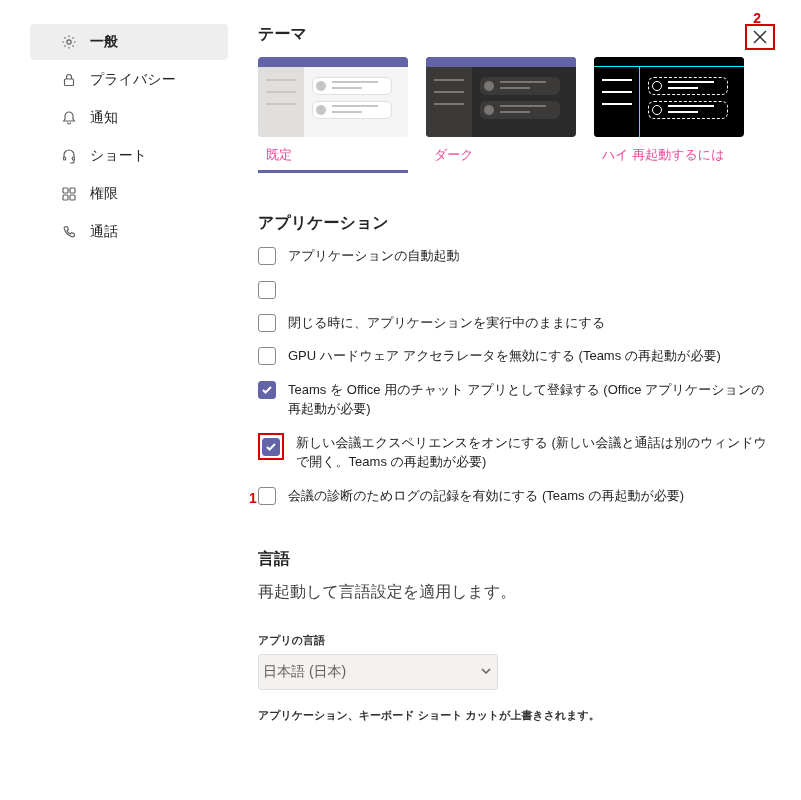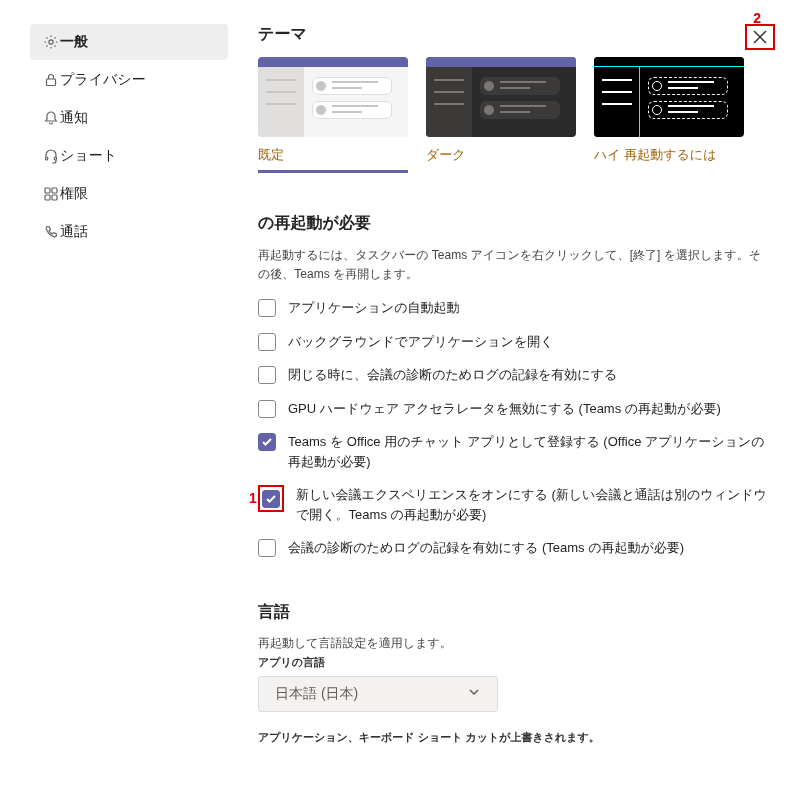--- a/index.html
+++ b/index.html
@@ -39,22 +39,22 @@
   .sidebar {
     width: 198px;
     flex: 0 0 198px;
     display: flex;
     flex-direction: column;
     gap: 2px;
   }
   .side-item {
     display: flex;
     align-items: center;
-    gap: 0;
-    padding: 9px 12px;
+    gap: 12px;
+    padding: 9px 30px;
     border-radius: 4px;
     font-size: 14px;
     color: #242424;
     cursor: pointer;
   }
   .side-item .icon { width: 18px; height: 18px; display:flex; align-items:center; justify-content:center; color:#616161;}
   .side-item.active { background: #eee; font-weight: 600; }
   
   .main { flex: 1; }
   .section-title {
@@ -99,32 +99,32 @@
   .thumb-dark .pline{background:#797775;}
   .thumb-hc .pline{background:#fff;}
   .pl1{top:22px;} .pl2{top:34px;} .pl3{top:46px;}
   .line{position:absolute;height:2px;}
   .thumb-default .line{background:#c8c6c4;}
   .thumb-dark .line{background:#797775;}
   .thumb-hc .line{background:#fff;}
   .l1{left:74px;top:24px;width:46px;} .l2{left:74px;top:30px;width:30px;}
   .l3{left:74px;top:48px;width:46px;} .l4{left:74px;top:54px;width:30px;}
   .active-card .thm-label-wrap{border-bottom:3px solid #6264a7;padding-bottom:6px;}
-  .thm-label{font-size:13px;color:#a16207;}
+  .thm-label{font-size:13px;color:#ec4899;margin-left:8px;}
 
   .app-desc{font-size:12px;color:#444;margin-bottom:14px;line-height:1.6;}
   .cb-row{display:flex;gap:12px;margin-bottom:14px;align-items:flex-start;}
   .cb{width:18px;height:18px;border:1px solid #8a8886;border-radius:3px;flex:0 0 18px;cursor:pointer;display:flex;align-items:center;justify-content:center;margin-top:1px;}
   .cb.checked{background:#6264a7;border-color:#6264a7;}
   .cb.checked svg{color:#fff;}
   .cb-label{font-size:13px;line-height:1.5;color:#242424;}
 
-  .lang-sub{font-size:12px;color:#444;margin-bottom:3px;}
+  .lang-sub{font-size:16px;color:#444;margin-bottom:30px;}
   .field-label{font-size:11px;font-weight:600;color:#333;margin-bottom:6px;}
-  .select{width:240px;border:1px solid #e1dfdd;background:#f3f2f1;border-radius:3px;padding:8px 16px;font-size:14px;color:#605e5c;display:flex;justify-content:space-between;align-items:center;cursor:pointer;margin-bottom:18px;}
+  .select{width:240px;border:1px solid #e1dfdd;background:#f3f2f1;border-radius:3px;padding:8px 4px;font-size:14px;color:#605e5c;display:flex;justify-content:space-between;align-items:center;cursor:pointer;margin-bottom:18px;}
 
   .annot{position:absolute;font-weight:700;color:#d60000;font-size:14px;}
   .annot1{left:249px;top:490px;}
   .annot2{right:40px;top:10px;}
   .red-box{border:2px solid #d60000;padding:2px;display:inline-block;}
 
   .section-gap{height:30px;}
 </style>
 </head>
 <body>
@@ -255,34 +255,32 @@
               <div class="line l2"></div>
               <div class="line l3"></div>
               <div class="line l4"></div>
           </div>
           <span class="thm-label">ハイ 再起動するには</span>
         </div>
       </div>
 
       <div class="section-gap"></div>
 
-      <div class="section-title">の再起動が必要</div>
-      <div class="app-desc">再起動するには、タスクバーの Teams アイコンを右クリックして、[終了] を選択します。その後、Teams を再開します。</div>
+      <div class="section-title">アプリケーション</div>
 
       <div class="cb-row">
         <div class="cb"></div>
         <div class="cb-label">アプリケーションの自動起動</div>
       </div>
       <div class="cb-row">
         <div class="cb"></div>
-        <div class="cb-label">バックグラウンドでアプリケーションを開く</div>
-      </div>
-      <div class="cb-row">
-        <div class="cb"></div>
-        <div class="cb-label">閉じる時に、会議の診断のためログの記録を有効にする</div>
+      </div>
+      <div class="cb-row">
+        <div class="cb"></div>
+        <div class="cb-label">閉じる時に、アプリケーションを実行中のままにする</div>
       </div>
       <div class="cb-row">
         <div class="cb"></div>
         <div class="cb-label">GPU ハードウェア アクセラレータを無効にする (Teams の再起動が必要)</div>
       </div>
       <div class="cb-row">
         <div class="cb checked">
           <svg width="12" height="12" viewBox="0 0 12 12">
               <path d="M2 6l2.5 2.5L10 3" stroke="#fff" stroke-width="2" fill="none"></path>
             </svg>

